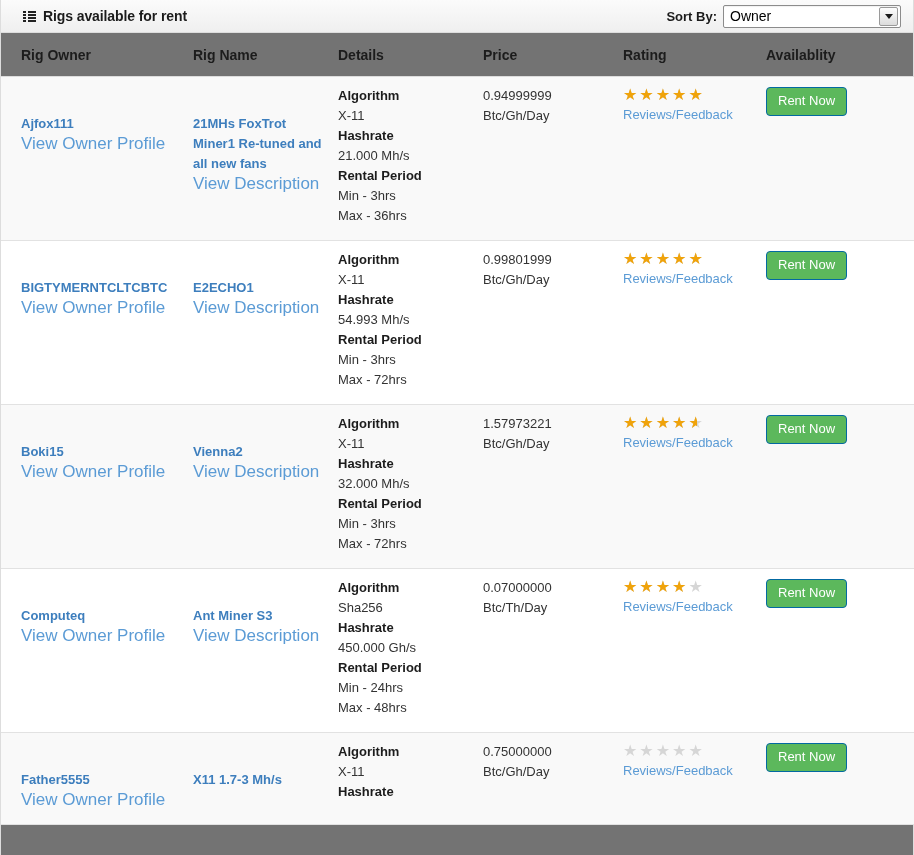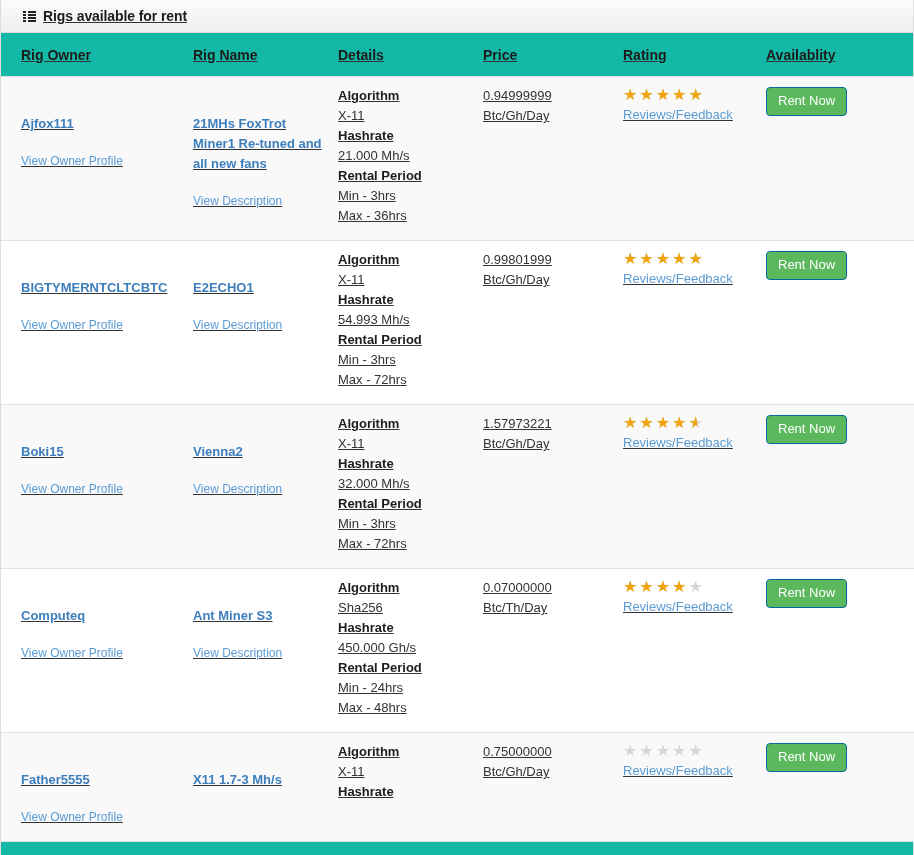--- a/index.html
+++ b/index.html
@@ -17,24 +17,23 @@
     color: #333333;
     -webkit-font-smoothing: antialiased;
   }
 
   
   .panel {
     position: relative;
     width: 914px;
     height: 855px;
     box-sizing: border-box;
-    background: #14b8a6;
+    background: #737373;
     border-left: 1px solid #dddddd;
     border-right: 1px solid #dddddd;
-    text-decoration: underline;
   }
 
   
   .panel-heading {
     position: relative;
     height: 33px;
     box-sizing: border-box;
     background: linear-gradient(to bottom, #fbfbfb 0%, #efefef 100%);
     border-bottom: 1px solid #dddddd;
     padding: 0 12px 0 22px;
@@ -166,25 +165,24 @@
     font-weight: bold;
     text-decoration: none;
     cursor: pointer;
     display: block;
     line-height: 20px;
     margin-top: 28px;
   }
   .sub-link {
     display: block;
     color: #5b9bd5;
-    font-size: 12px;
+    font-size: 17px;
     line-height: 20px;
     text-decoration: none;
     cursor: pointer;
-    margin-top: 17px;
   }
   .detail-label {
     font-weight: bold;
     color: #1c1c1c;
     line-height: 20px;
   }
   .detail-value {
     color: #333333;
     line-height: 20px;
   }
@@ -250,20 +248,27 @@
         <i class="r0"></i>
           <i class="bar r0"></i>
         <i class="r1"></i>
           <i class="bar r1"></i>
         <i class="r2"></i>
           <i class="bar r2"></i>
         <i class="r3"></i>
           <i class="bar r3"></i>
       </span>
       <span>Rigs available for rent</span>
+    </div>
+    <div class="heading-right">
+      <span class="sort-label">Sort By:</span>
+      <div class="select-wrap">
+        <span class="select-value">Owner</span>
+        <span class="select-arrow"></span>
+      </div>
     </div>
   </div>
 
   <table class="rigs">
     <colgroup>
       <col class="c-owner">
         <col class="c-name">
         <col class="c-detail">
       <col class="c-price">
         <col class="c-rating">

